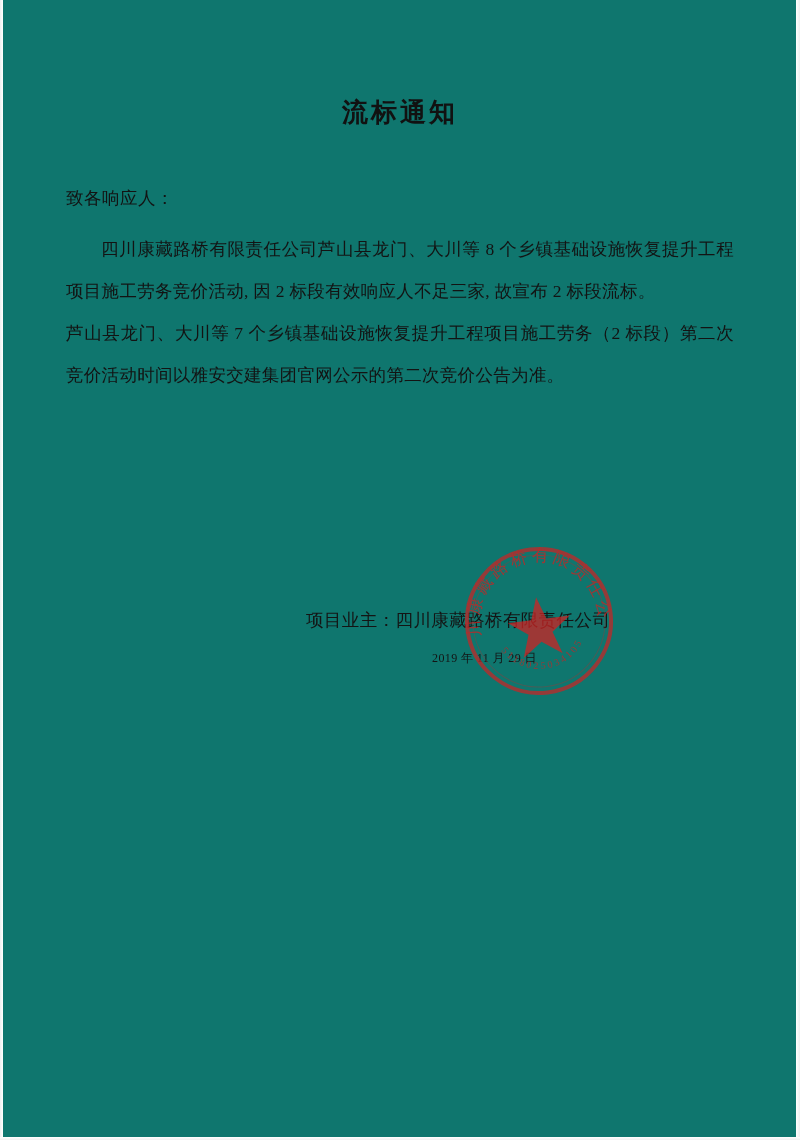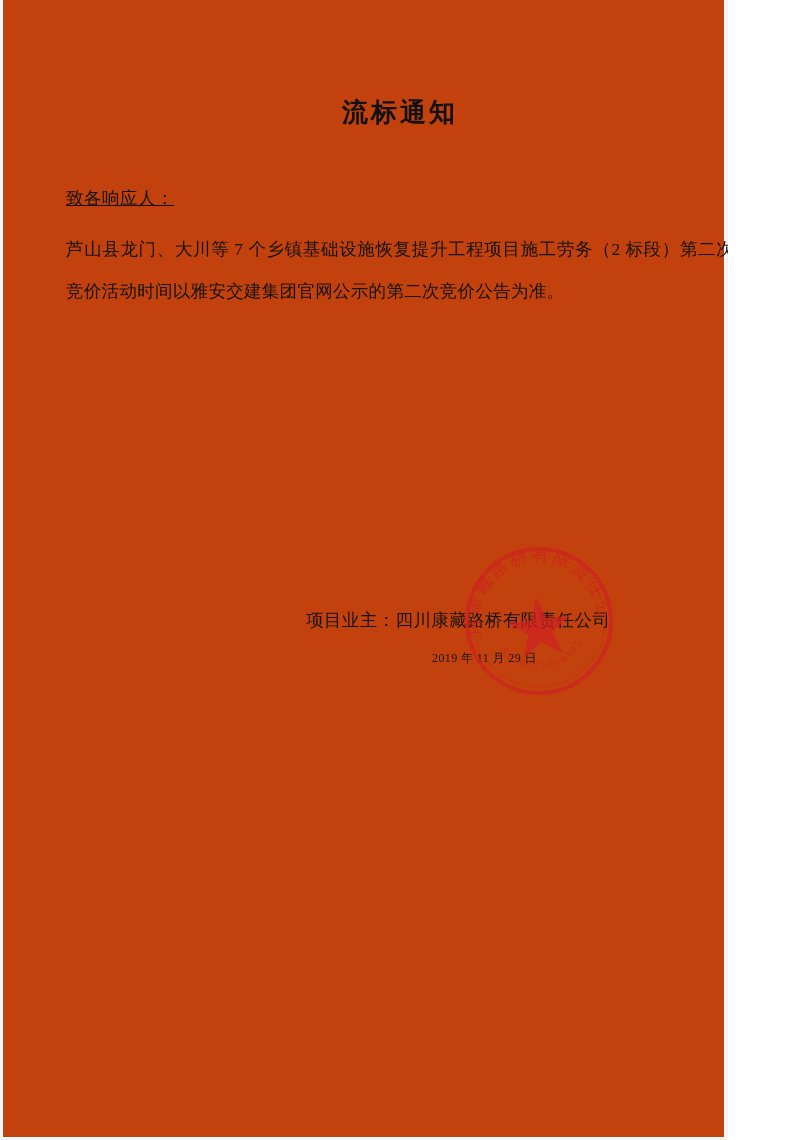--- a/index.html
+++ b/index.html
@@ -6,23 +6,23 @@
     margin: 0;
     padding: 0;
     background: #ffffff;
   }
   body {
     font-family: "Liberation Serif", "DejaVu Serif", serif;
     color: #1a1a1a;
   }
   .page {
     position: relative;
-    width: 728px;
+    width: 800px;
     height: 1140px;
-    background: #c2410c;
+    background: #0f766e;
     overflow: hidden;
     box-sizing: border-box;
   }
   
   .scan-edge-left {
     position: absolute;
     left: 0; top: 0;
     width: 3px; height: 1140px;
     background: linear-gradient(to right, #efefef, #ffffff);
   }
@@ -51,21 +51,20 @@
     color: #111111;
   }
 
   .salutation {
     position: absolute;
     top: 186px;
     left: 66px;
     font-size: 17.5px;
     letter-spacing: 0.5px;
     color: #131313;
-    text-decoration: underline;
   }
 
   .body-block {
     position: absolute;
     top: 228px;
     left: 66px;
     width: 668px;
     font-size: 17.5px;
     line-height: 42px;
     text-align: justify;
@@ -124,20 +123,21 @@
 
   <div class="scan-edge-left"></div>
   <div class="scan-edge-right"></div>
   <div class="scan-edge-bottom"></div>
 
   <div class="doc-title">流标通知</div>
 
   <div class="salutation">致各响应人：</div>
 
   <div class="body-block">
+    <p class="indent">四川康藏路桥有限责任公司芦山县龙门、大川等 8 个乡镇基础设施恢复提升工程项目施工劳务竞价活动, 因 2 标段有效响应人不足三家, 故宣布 2 标段流标。</p>
     <p>芦山县龙门、大川等 7 个乡镇基础设施恢复提升工程项目施工劳务（2 标段）第二次竞价活动时间以雅安交建集团官网公示的第二次竞价公告为准。</p>
   </div>
 
   <div class="signature">
     <div class="sig-owner">项目业主：四川康藏路桥有限责任公司</div>
     <div class="sig-date">2019 年 11 月 29 日</div>
   </div>
 
   <div class="seal">
     <svg width="152" height="152" viewBox="0 0 152 152" xmlns="http://www.w3.org/2000/svg">

